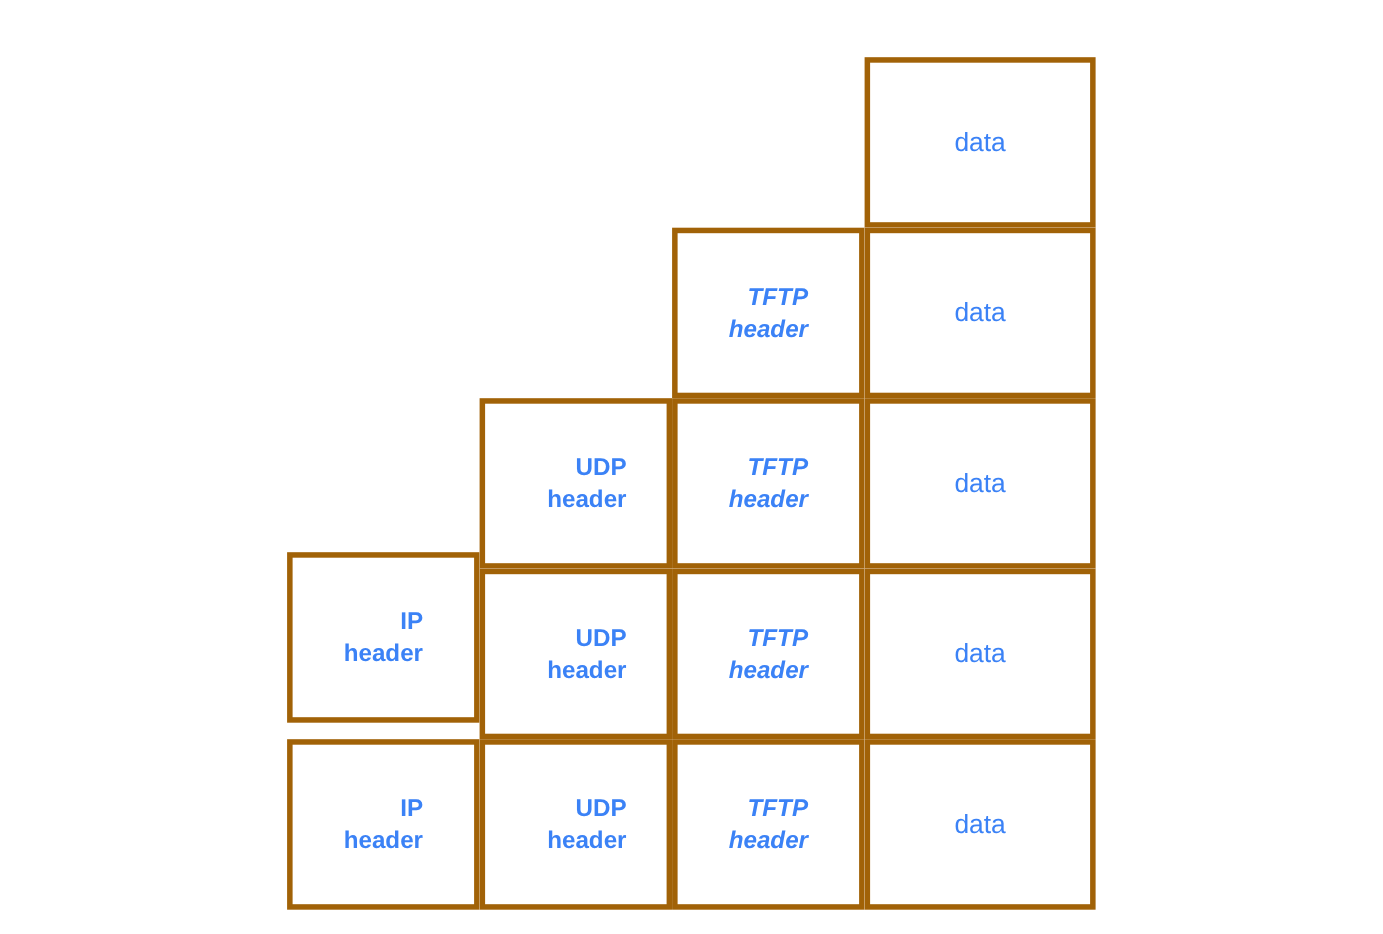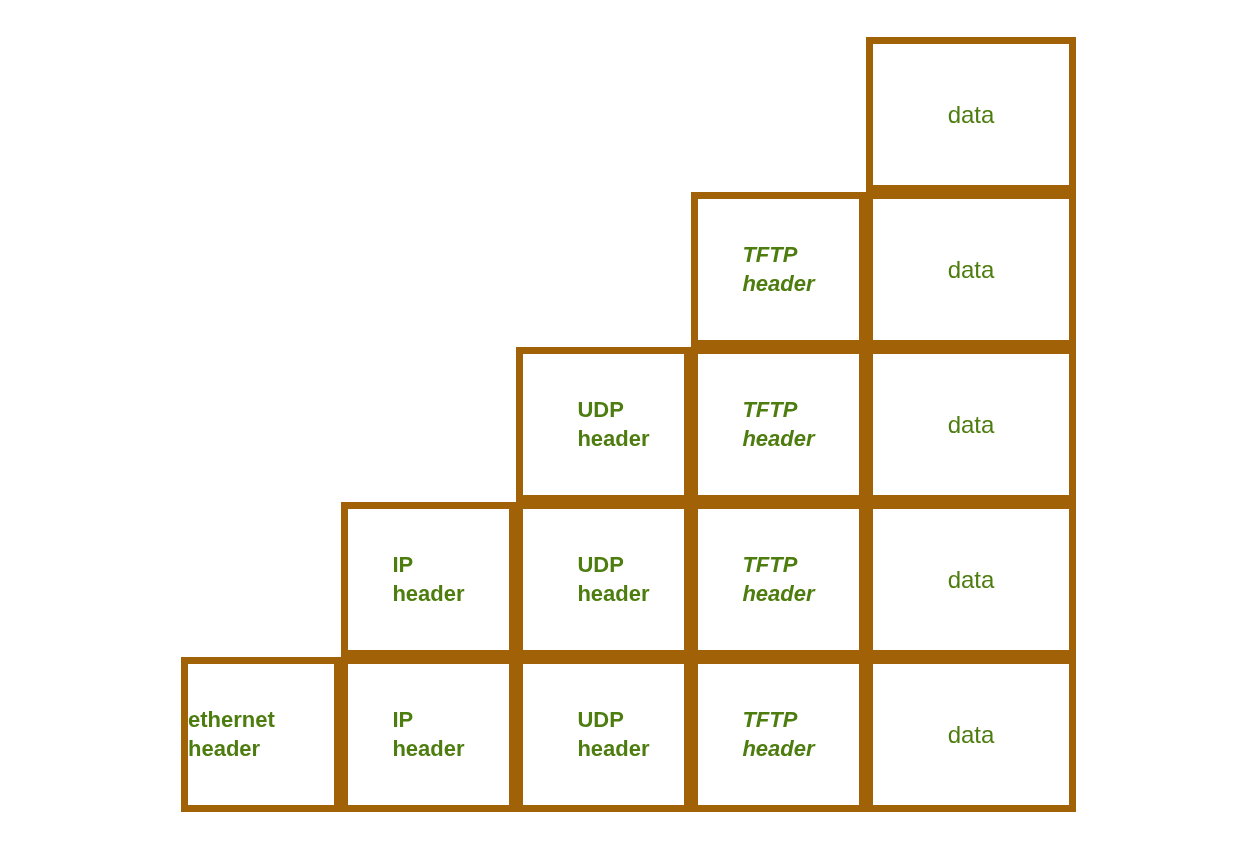--- a/index.html
+++ b/index.html
@@ -26,40 +26,41 @@
       padding: 20px;
     }
 
     .column {
       display: flex;
       flex-direction: column;
       justify-content: flex-end;
     }
 
     .box {
-      border: 7px solid #a16207;
+      border: 5px solid #a16207;
       display: flex;
       align-items: center;
       justify-content: center;
-      text-align: left;
+      text-align: right;
       font-size: 22px;
       font-weight: bold;
       line-height: 1.3;
       background: #ffffff;
-      color: #4d7c0f;
+      color: #3b82f6;
     }
 
     .box-ethernet {
       width: 160px;
       height: 155px;
     }
 
     .box-ip {
       width: 175px;
       height: 155px;
+      margin-top: 15px;
     }
 
     .box-udp {
       width: 175px;
       height: 155px;
       padding-left: 20px;
     }
 
     .box-tftp {
       width: 175px;
@@ -80,24 +81,20 @@
     }
   </style>
 </head>
 <body>
 
 <div class="diagram-container">
 
   <div class="column">
 
     <div class="spacer" style="height: 620px;"></div>
-    <div class="box box-ethernet">
-      <span>ethernet
-header</span>
-    </div>
   </div>
 
   <div class="column">
 
     <div class="spacer" style="height: 465px;"></div>
     <div class="box box-ip">
       <span>IP<br>header</span>
     </div>
     <div class="box box-ip">
       <span>IP<br>header</span>

